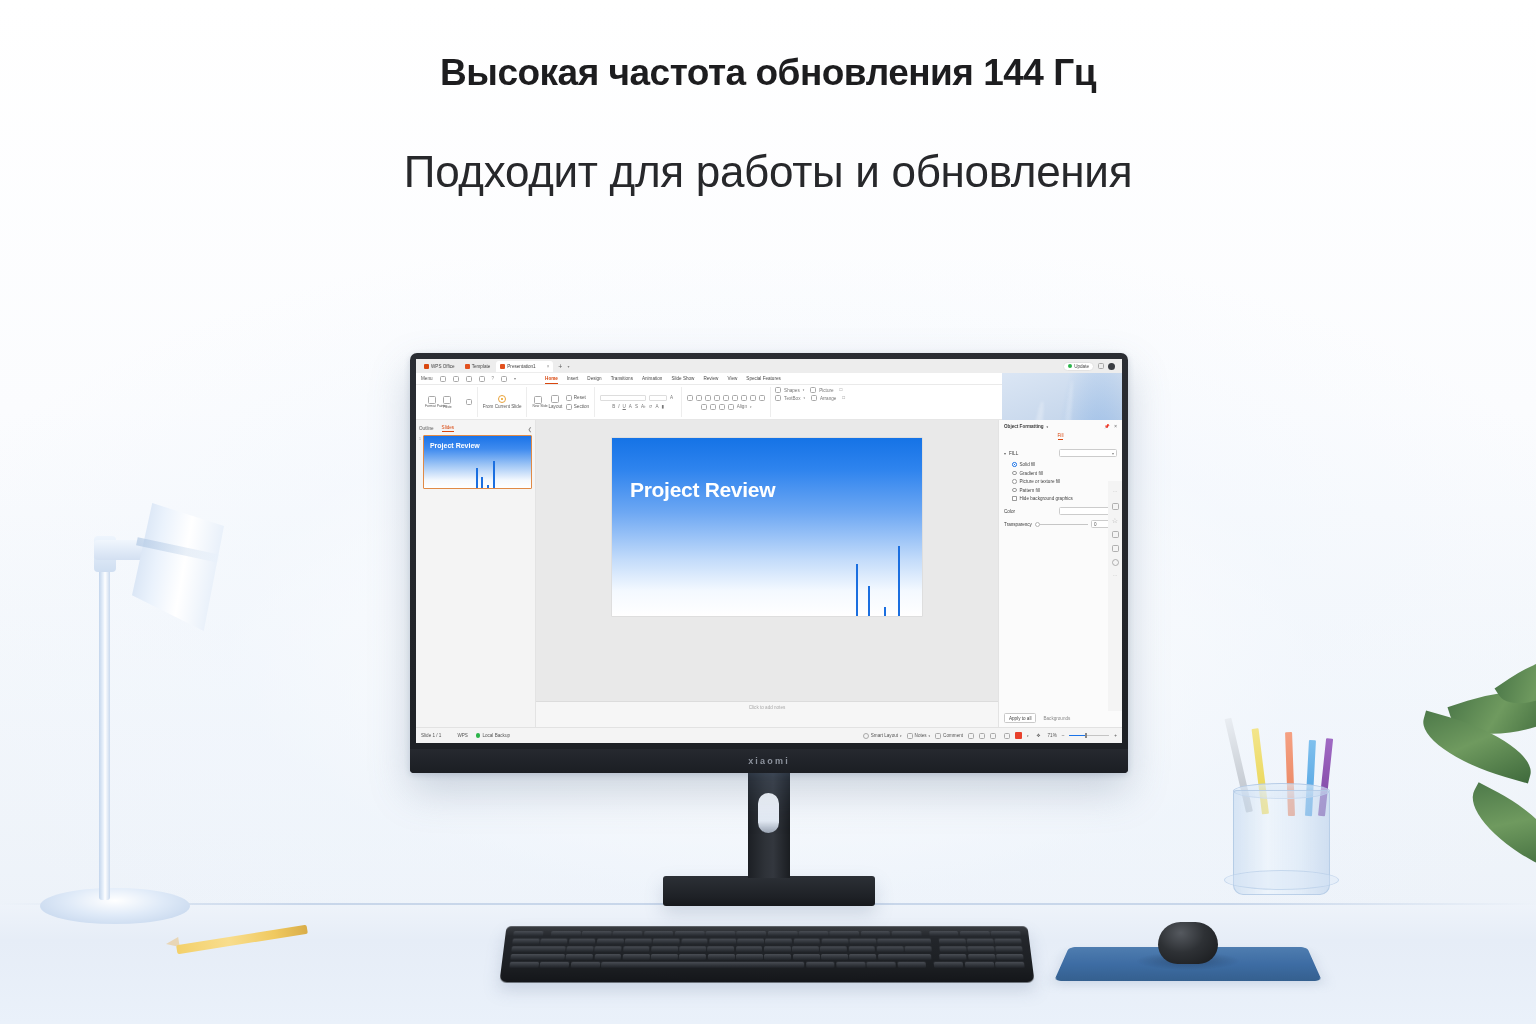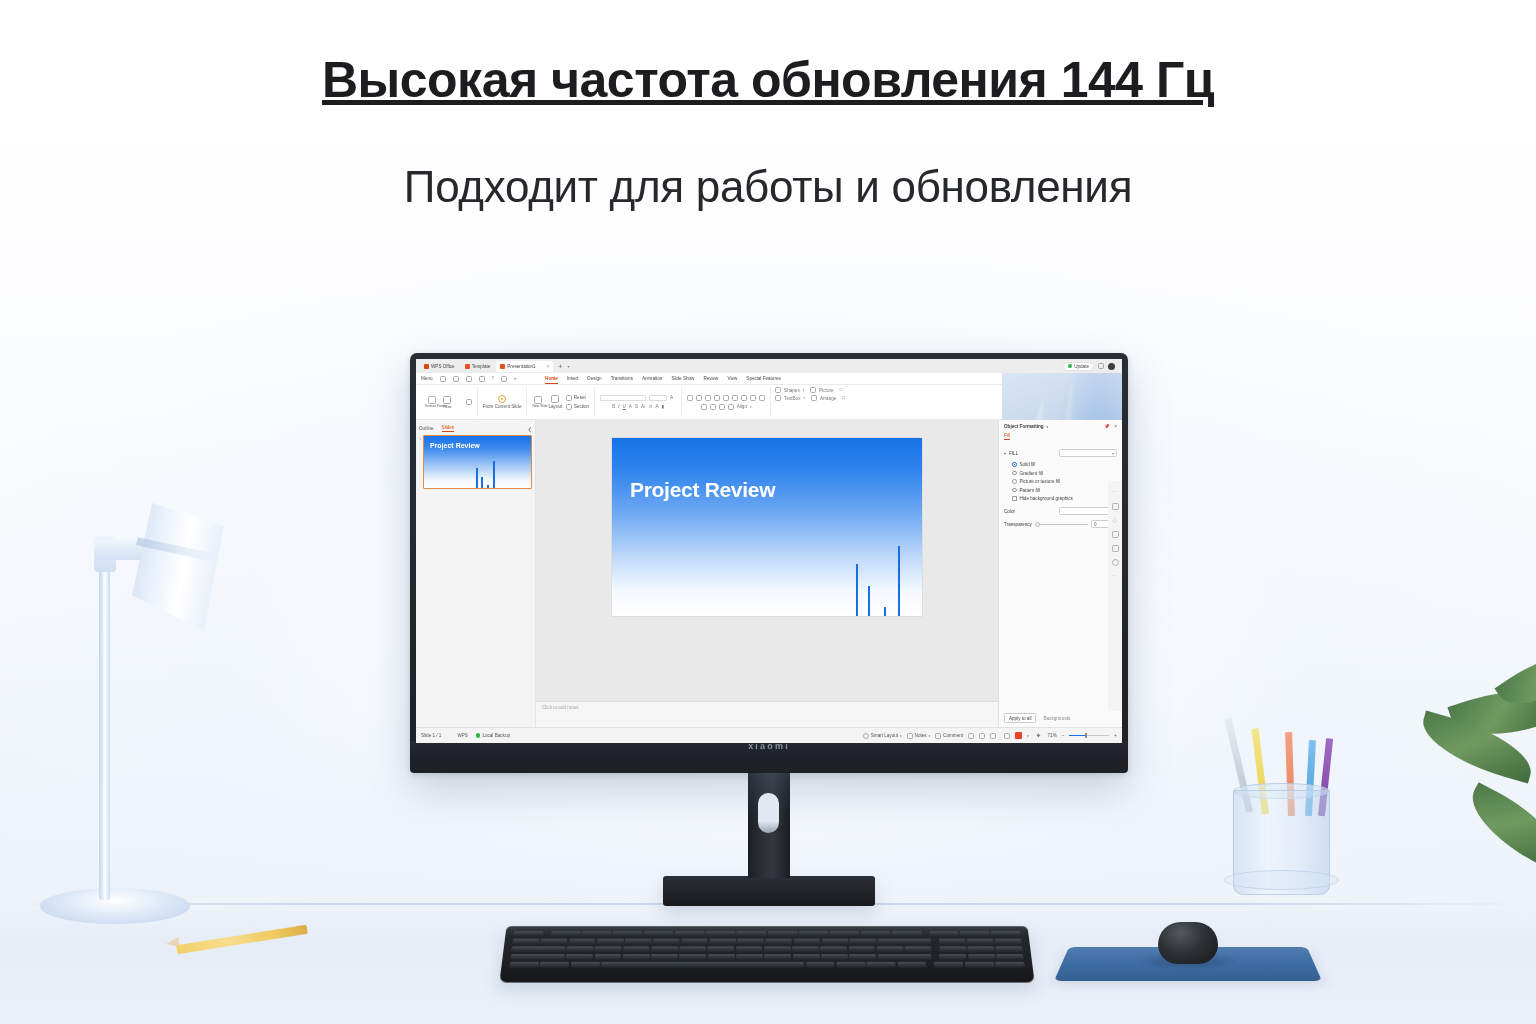--- a/index.html
+++ b/index.html
@@ -5,21 +5,21 @@
   * { margin:0; padding:0; box-sizing:border-box; }
   html,body { width:1536px; height:1024px; overflow:hidden; }
   body {
     font-family:"Liberation Sans", sans-serif;
     background:linear-gradient(180deg,#ffffff 0%,#fbfcfe 40%,#f2f6fb 70%,#eaf0f8 100%);
     position:relative;
   }
 
   
   .headline-wrap { position:absolute; top:0; left:0; width:1536px; text-align:center; padding-top:52px; }
-  .headline { font-size:50px; font-weight:bold; color:#1d1d1f; letter-spacing:-0.5px; line-height:1.15;text-decoration:underline; }
+  .headline { font-size:37px; font-weight:bold; color:#1d1d1f; letter-spacing:-0.5px; line-height:1.15; }
   .subheadline { font-size:44px; font-weight:400; color:#27282b; margin-top:52px; letter-spacing:-0.3px; }
 
   
   .scene { position:absolute; inset:0; }
   .wall-glow {
     position:absolute; left:0; top:260px; width:1536px; height:700px;
     background:radial-gradient(ellipse 900px 420px at 50% 55%, rgba(255,255,255,0.95) 0%, rgba(240,246,253,0.4) 60%, rgba(233,240,250,0) 100%);
   }
   .desk {
     position:absolute; left:0; top:905px; width:1536px; height:119px;
@@ -36,23 +36,23 @@
     position:absolute; inset:0;
     background:linear-gradient(180deg,#2a2d33 0%,#23262b 60%,#1d2025 100%);
     border-radius:7px 7px 4px 4px;
     box-shadow:0 18px 40px rgba(90,110,140,0.28), 0 2px 6px rgba(60,80,110,0.2);
   }
   .screen {
     position:absolute; left:6px; top:6px; width:706px; height:384px;
     background:#fff; overflow:hidden;
   }
   .bezel-chin {
-    position:absolute; left:0; bottom:8px; width:718px; height:24px;
+    position:absolute; left:0; bottom:0; width:718px; height:24px;
     background:linear-gradient(180deg,#26292f 0%,#1b1e23 100%);
-    display:flex; justify-content:center;
+    display:flex; align-items:center; justify-content:center;
     border-radius:0 0 4px 4px;
   }
   .brand { color:#8d939d; font-size:9px; letter-spacing:2.2px; font-weight:600; }
   .stand-neck {
     position:absolute; left:748px; top:773px; width:42px; height:105px;
     background:linear-gradient(90deg,#1c1f24 0%,#2e3238 40%,#33373e 60%,#1a1d21 100%);
   }
   .stand-cut {
     position:absolute; left:758px; top:793px; width:21px; height:40px;
     border-radius:11px;
@@ -97,21 +97,21 @@
   .rgroup { display:flex; align-items:center; gap:4px; padding:0 5px; border-right:0.4px solid #ededed; }
   .ritem { display:flex; flex-direction:column; align-items:center; gap:1px; color:#5a5a5a; white-space:nowrap; }
   .ritem-h { display:flex; align-items:center; gap:1.5px; color:#5a5a5a; white-space:nowrap; }
   .gicon { width:8px; height:8px; border:0.5px solid #a9a9a9; border-radius:1.5px; display:block; }
   .gicon.circ { border-radius:50%; border-color:#e8a33d; background:radial-gradient(circle,#f3b74f 30%,#fff 32%); }
   .gicon.sm { width:6px; height:6px; }
   .fmt-row { display:flex; align-items:center; gap:3px; color:#777; }
   .fmt-row span { white-space:nowrap; }
   .ribbon-right { display:flex; flex-direction:column; gap:2px; padding:0 4px; }
 
-  .body { position:absolute; left:0; top:61px; right:0; bottom:16px; display:flex; }
+  .body { position:absolute; left:0; top:61px; right:0; bottom:16px; display:flex;text-align:center; }
   .slidepanel { width:120px; background:#f4f4f4; border-right:0.4px solid #e3e3e3; padding:3px; }
   .sp-tabs { display:flex; justify-content:center; gap:8px; align-items:center; padding:2px 0 3px; }
   .sp-tab { color:#5a5a5a; }
   .sp-tab.active { color:#d9470e; border-bottom:0.8px solid #d9470e; padding-bottom:1px; }
   .sp-collapse { margin-left:auto; color:#888; font-size:5px; }
   .thumb-wrap { display:flex; align-items:flex-start; gap:2px; }
   .thumb-num { color:#999; font-size:3.5px; padding-top:2px; }
   .thumb {
     flex:1; height:54px; border:1px solid #e08a46; border-radius:1px; position:relative; overflow:hidden;
     background:linear-gradient(180deg,#1a73e8 0%,#3f8bef 25%,#9cc4f5 55%,#f3f8fe 85%,#ffffff 100%);

